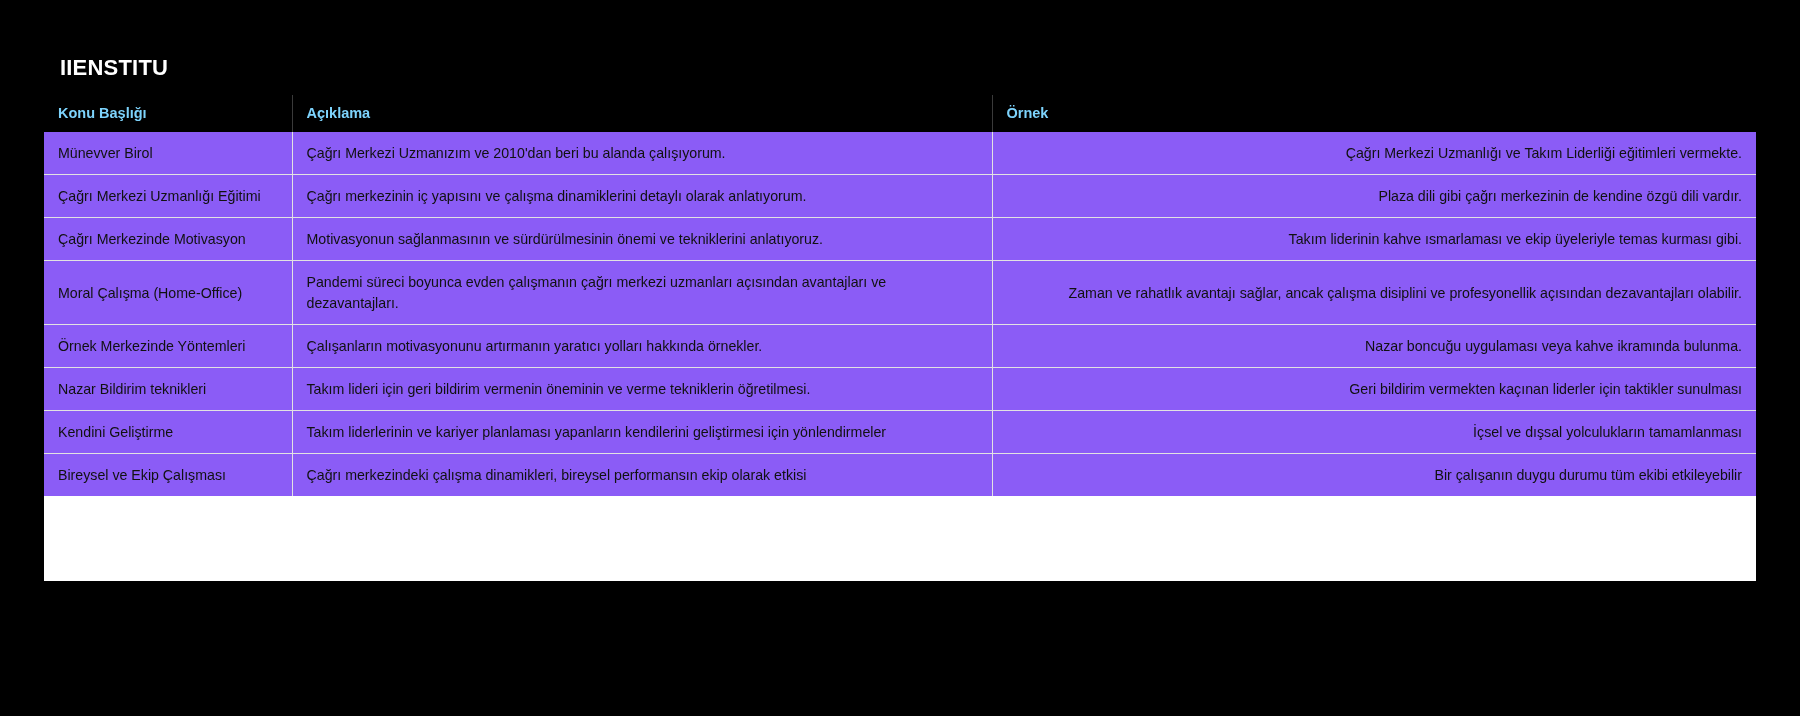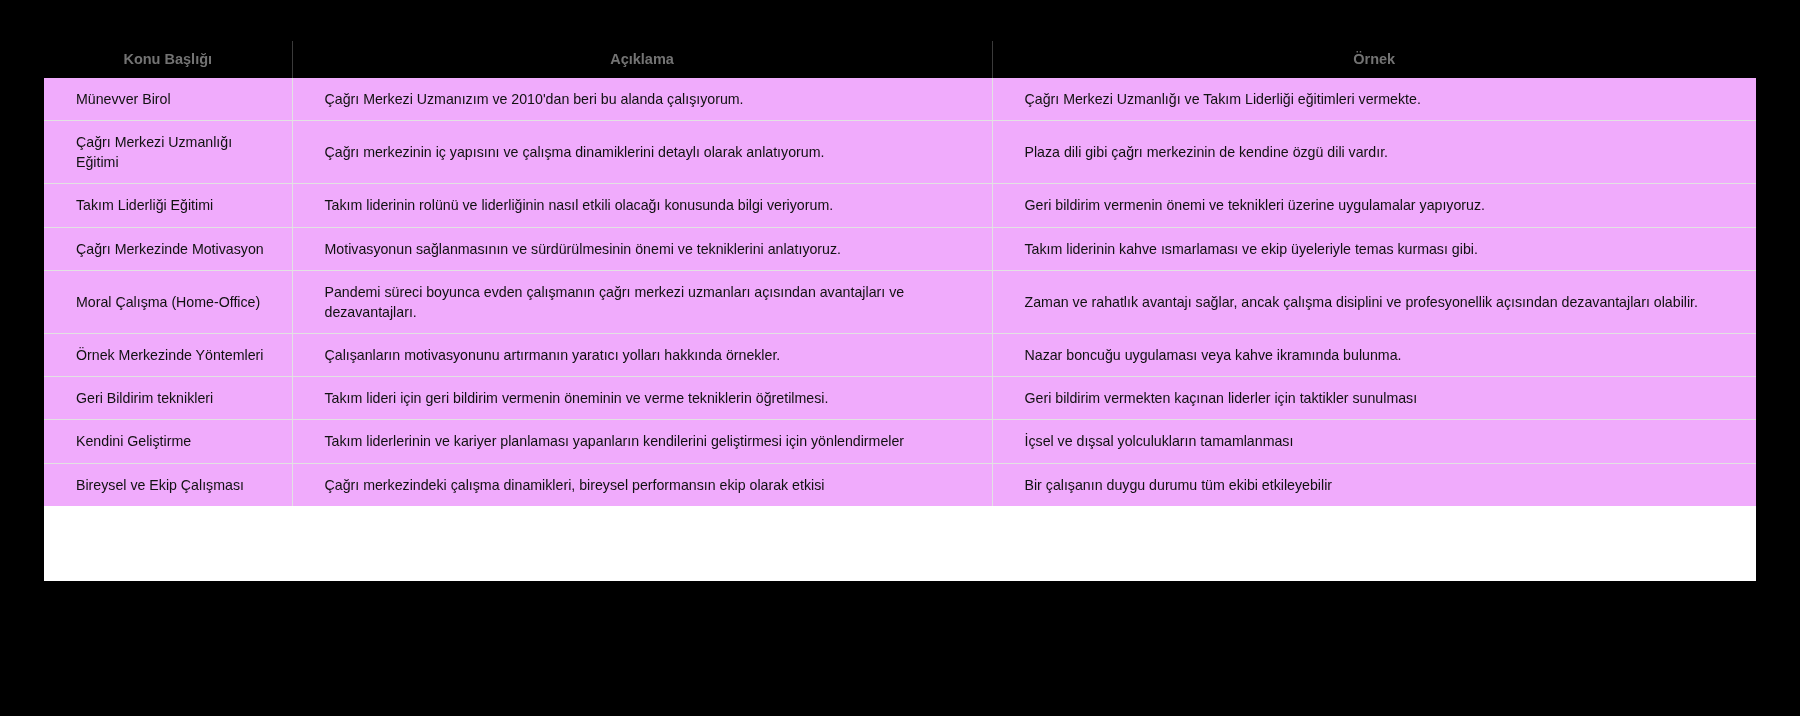--- a/index.html
+++ b/index.html
@@ -48,55 +48,58 @@
 
   table.data-table {
     width: 100%;
     border-collapse: collapse;
     table-layout: fixed;
     background: #ffffff;
   }
 
   table.data-table thead th {
     background: #000000;
-    color: #737373;
+    color: #7dd3fc;
     font-size: 14.5px;
     font-weight: bold;
-    text-align: center;
+    text-align: left;
     padding: 10px 14px 11px 14px;
     border-right: 1px solid #3a3a3a;
     vertical-align: middle;
     height: 34px;
   }
   table.data-table thead th:last-child { border-right: none; }
 
   table.data-table tbody td {
     font-size: 14.2px;
     color: #111111;
     line-height: 1.42;
-    padding: 11px 14px 11px 32px;
+    padding: 11px 14px 11px 14px;
     border-bottom: 1px solid #e2e2e2;
     border-right: 1px solid #e2e2e2;
     vertical-align: middle;
-    background: #f0abfc;
+    background: #8b5cf6;
   }
-  table.data-table tbody td:last-child { border-right: none; }
+  table.data-table tbody td:last-child { border-right: none; text-align: right; }
   table.data-table tbody tr:last-child td { border-bottom: none; }
 
   .col-topic   { width: 248px; }
   .col-desc    { width: 700px; }
   .col-example { width: 764px; }
 </style>
 </head>
 <body>
 
 <div id="page">
 
   <div class="card">
 
+    <div class="brand-bar">
+      <span class="brand-title">IIENSTITU</span>
+    </div>
 
     <table class="data-table">
       <colgroup>
         <col class="col-topic">
         <col class="col-desc">
         <col class="col-example">
       </colgroup>
       <thead>
         <tr>
           <th>Konu Başlığı</th>
@@ -109,41 +112,36 @@
           <td>Münevver Birol</td>
           <td>Çağrı Merkezi Uzmanızım ve 2010'dan beri bu alanda çalışıyorum.</td>
           <td>Çağrı Merkezi Uzmanlığı ve Takım Liderliği eğitimleri vermekte.</td>
         </tr>
         <tr>
           <td>Çağrı Merkezi Uzmanlığı Eğitimi</td>
           <td>Çağrı merkezinin iç yapısını ve çalışma dinamiklerini detaylı olarak anlatıyorum.</td>
           <td>Plaza dili gibi çağrı merkezinin de kendine özgü dili vardır.</td>
         </tr>
         <tr>
-          <td>Takım Liderliği Eğitimi</td>
-          <td>Takım liderinin rolünü ve liderliğinin nasıl etkili olacağı konusunda bilgi veriyorum.</td>
-          <td>Geri bildirim vermenin önemi ve teknikleri üzerine uygulamalar yapıyoruz.</td>
-        </tr>
-        <tr>
           <td>Çağrı Merkezinde Motivasyon</td>
           <td>Motivasyonun sağlanmasının ve sürdürülmesinin önemi ve tekniklerini anlatıyoruz.</td>
           <td>Takım liderinin kahve ısmarlaması ve ekip üyeleriyle temas kurması gibi.</td>
         </tr>
         <tr>
           <td>Moral Çalışma (Home-Office)</td>
           <td>Pandemi süreci boyunca evden çalışmanın çağrı merkezi uzmanları açısından avantajları ve dezavantajları.</td>
           <td>Zaman ve rahatlık avantajı sağlar, ancak çalışma disiplini ve profesyonellik açısından dezavantajları olabilir.</td>
         </tr>
         <tr>
           <td>Örnek Merkezinde Yöntemleri</td>
           <td>Çalışanların motivasyonunu artırmanın yaratıcı yolları hakkında örnekler.</td>
           <td>Nazar boncuğu uygulaması veya kahve ikramında bulunma.</td>
         </tr>
         <tr>
-          <td>Geri Bildirim teknikleri</td>
+          <td>Nazar Bildirim teknikleri</td>
           <td>Takım lideri için geri bildirim vermenin öneminin ve verme tekniklerin öğretilmesi.</td>
           <td>Geri bildirim vermekten kaçınan liderler için taktikler sunulması</td>
         </tr>
         <tr>
           <td>Kendini Geliştirme</td>
           <td>Takım liderlerinin ve kariyer planlaması yapanların kendilerini geliştirmesi için yönlendirmeler</td>
           <td>İçsel ve dışsal yolculukların tamamlanması</td>
         </tr>
         <tr>
           <td>Bireysel ve Ekip Çalışması</td>

